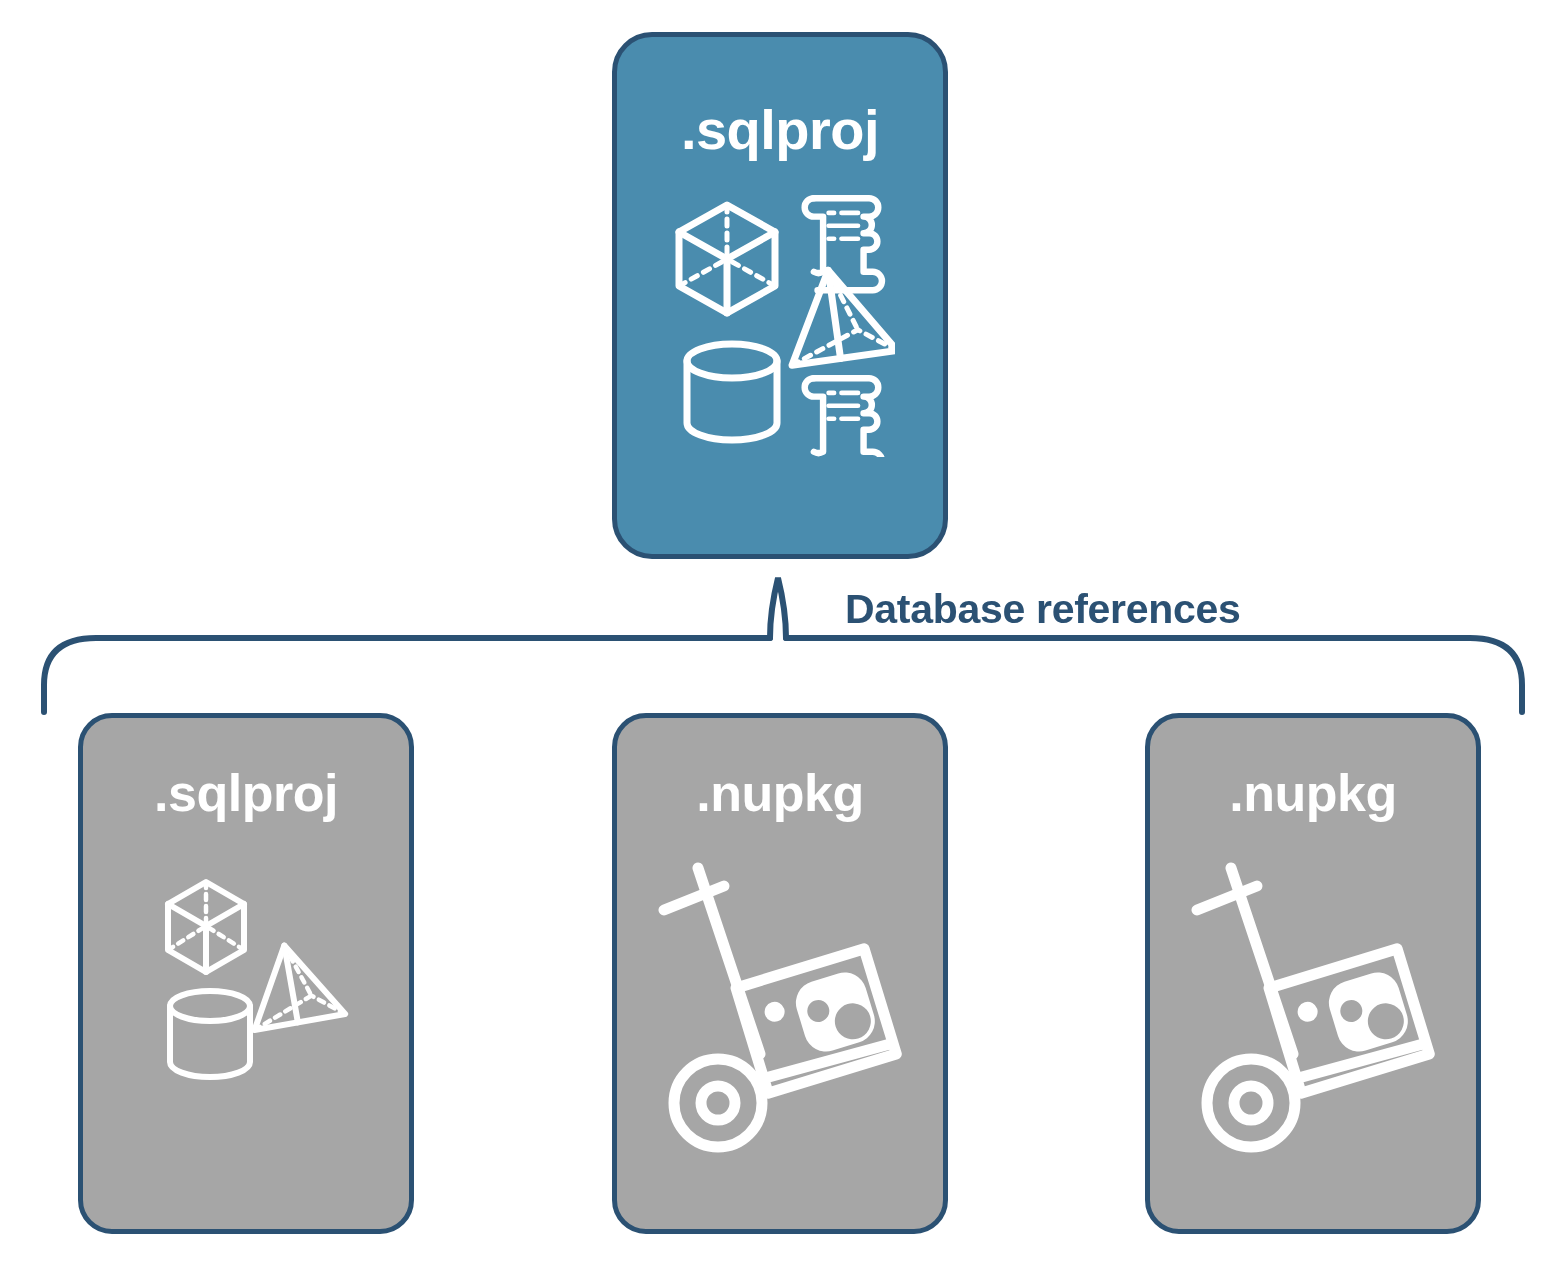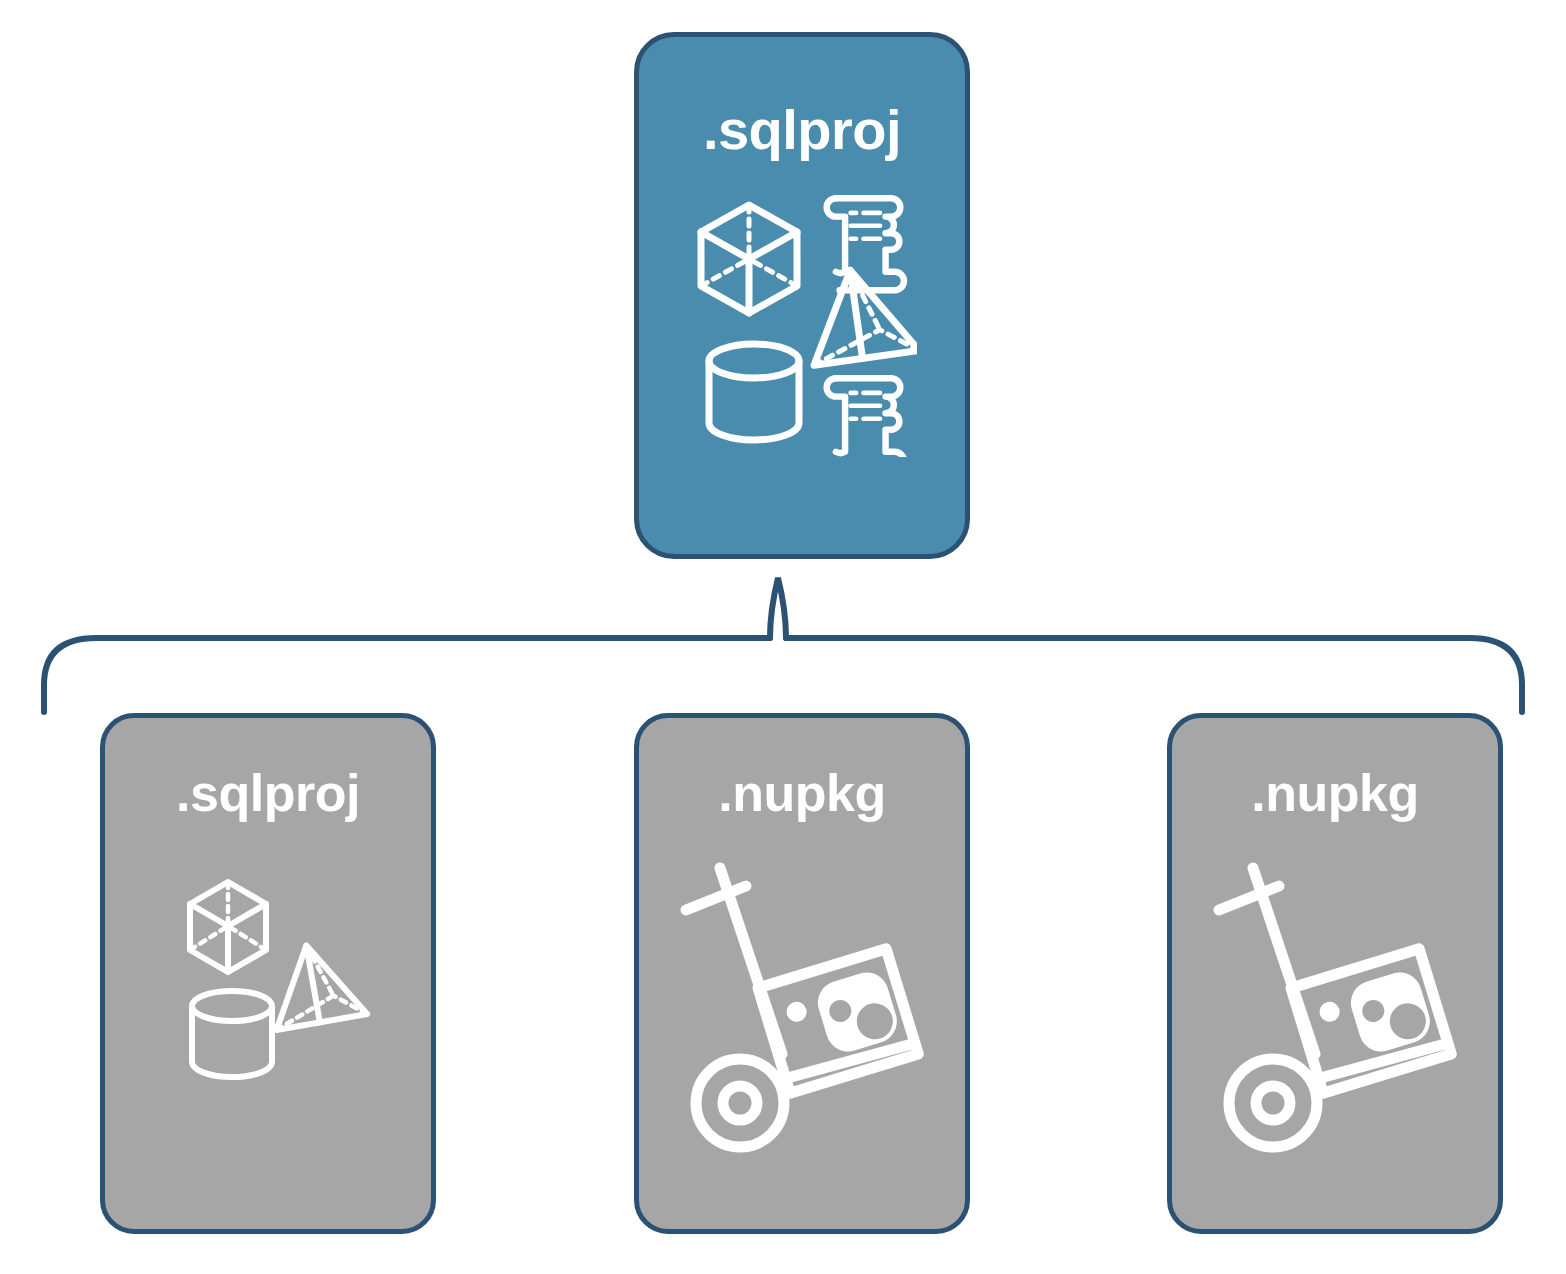--- a/index.html
+++ b/index.html
@@ -19,21 +19,20 @@
     left: 0; top: 0;
     width: 1566px;
     height: 1274px;
   }
   .card {
     position: absolute;
     box-sizing: border-box;
     border: 5px solid #2b5173;
     border-radius: 34px;
     overflow: hidden;
-    margin-left: 22px;
   }
   .card-top {
     left: 612px;
     top: 32px;
     width: 336px;
     height: 527px;
     background: #4a8cae;
     border-radius: 40px;
   }
   .card-bottom {
@@ -169,20 +168,21 @@
     <g fill="none" stroke="#2b5173" stroke-width="6" stroke-linecap="round">
 
       <path d="M44,172 L44,145 Q44,98 96,98 L770,98"></path>
 
       <path d="M1522,172 L1522,145 Q1522,98 1470,98 L786,98"></path>
 
       <path d="M770,98 Q770,70 778,38 Q786,70 786,98"></path>
     </g>
   </svg>
 
+  <div class="ref-label">Database references</div>
 
   <div class="card card-bottom card-b1">
     <div class="card-title">.sqlproj</div>
     <div class="icon-area">
       <svg width="220" height="250" viewBox="0 0 220 250">
         <g fill="none" stroke="#ffffff" stroke-width="6" stroke-linecap="round" stroke-linejoin="round">
 
           <g transform="translate(22,14)">
             <polygon points="10,32 48,10 86,32 86,78 48,100 10,78" fill="none"></polygon>
             <polyline points="10,32 48,54 86,32"></polyline>

